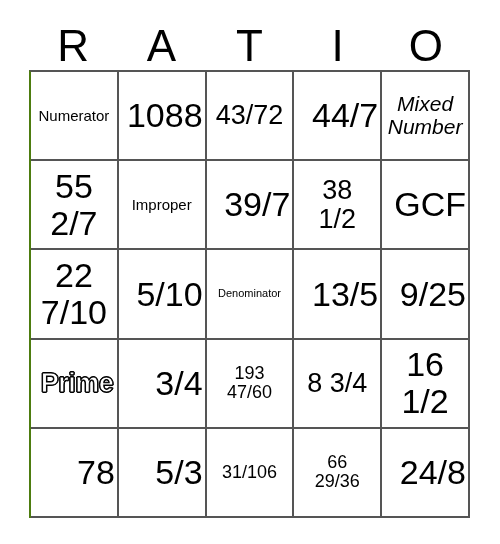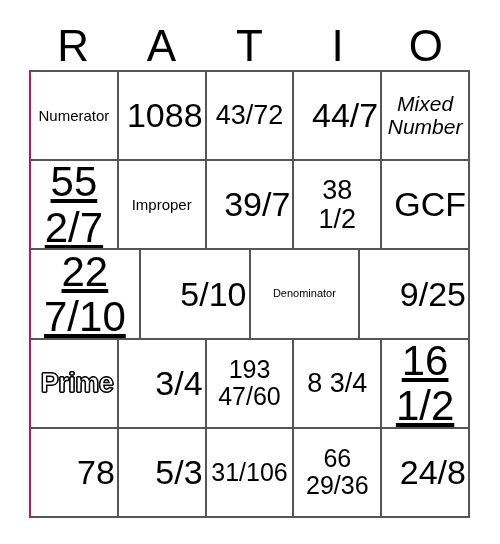--- a/index.html
+++ b/index.html
@@ -46,21 +46,21 @@
 
   
   #grid {
     position: absolute;
     left: 29px;
     top: 70px;
     width: 441px;
     height: 448px;
     box-sizing: border-box;
     border-top: 2px solid #555555;
-    border-left: 2px solid #be185d;
+    border-left: 2px solid #4d7c0f;
     display: flex;
     flex-direction: column;
   }
   .grid-row {
     display: flex;
     flex: 1 1 20%;
     min-height: 0;
   }
   .cell {
     flex: 1 1 20%;
@@ -78,23 +78,23 @@
   .cell-text {
     display: block;
     width: 100%;
     line-height: 1.08;
     white-space: pre-line;
     color: #000000;
   }
 
   
   .fs-xxl { font-size: 34px; text-align: right; }
-  .fs-xl  { font-size: 42px; text-decoration: underline; }
+  .fs-xl  { font-size: 34px; }
   .fs-lg  { font-size: 27px; }
-  .fs-md  { font-size: 25px; }
+  .fs-md  { font-size: 18px; }
   .fs-sm  { font-size: 21px; font-style: italic; }
   .fs-xs  { font-size: 15px; }
   .fs-xxs { font-size: 11px; text-align: center; }
 
   
   .outline-text {
     color: #ffffff;
     -webkit-text-stroke: 1px #000000;
     text-shadow:
       -1px 0 0 #000, 1px 0 0 #000,
@@ -161,20 +161,23 @@
           <span class="cell-text fs-xl">22
 7/10</span>
         </div>
         <div class="cell">
           <span class="cell-text fs-xxl">5/10</span>
         </div>
         <div class="cell">
           <span class="cell-text fs-xxs">Denominator</span>
         </div>
         <div class="cell">
+          <span class="cell-text fs-xxl">13/5</span>
+        </div>
+        <div class="cell">
           <span class="cell-text fs-xxl">9/25</span>
         </div>
       </div>
       <div class="grid-row">
         <div class="cell">
           <span class="cell-text fs-md outline-text">Prime</span>
         </div>
         <div class="cell">
           <span class="cell-text fs-xxl">3/4</span>
         </div>

